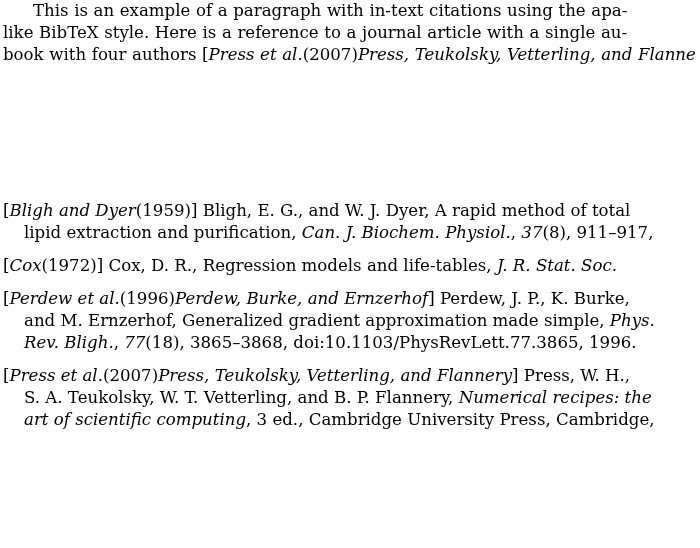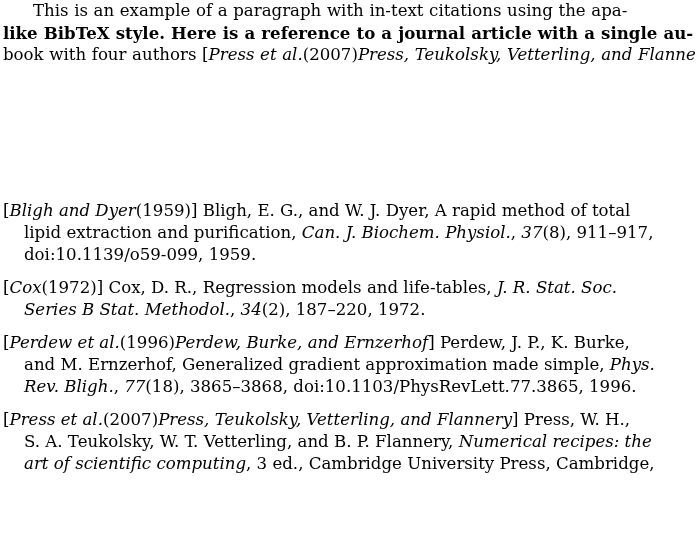--- a/index.html
+++ b/index.html
@@ -43,21 +43,20 @@
     display: block;
     text-indent: 0;
     white-space: nowrap;
     width: 694px;
     overflow: hidden;
   }
   .intro .just-line {
     display: block;
     text-indent: 0;
     white-space: nowrap;
-    font-weight: bold;
   }
   .intro .first-line {
     display: block;
     text-indent: 30px;
     white-space: nowrap;
   }
 
   
   .bibliography {
     position: absolute;
@@ -103,26 +102,24 @@
     <span class="first-line"><span class="rm">This is an example of a paragraph with in-text citations using the apa-</span></span>
     <span class="just-line"><span class="rm">like BibTeX style. Here is a reference to a journal article with a single au-</span></span>
     <span class="overflow-line"><span class="rm">book with four authors [</span><span class="it">Press et al.</span><span class="rm">(2007)</span><span class="it">Press, Teukolsky, Vetterling, and Flannery</span></span>
   </div>
 
   <div class="bibliography">
 
     <div class="bib-entry">
         <span class="bibline first"><span class="rm">[</span><span class="it">Bligh and Dyer</span><span class="rm">(1959)]  Bligh, E. G., and W. J. Dyer, A rapid method of total</span></span>
         <span class="bibline"><span class="rm">lipid extraction and purification, </span><span class="it">Can. J. Biochem. Physiol.</span><span class="rm">, </span><span class="it">37</span><span class="rm">(8), 911–917,</span></span>
-        <span class="bibline"><span class="rm">doi:10.1139/o59-099, 1959.</span></span>
       </div>
 
     <div class="bib-entry">
         <span class="bibline first"><span class="rm">[</span><span class="it">Cox</span><span class="rm">(1972)]  Cox, D. R., Regression models and life-tables, </span><span class="it">J. R. Stat. Soc.</span></span>
-        <span class="bibline"><span class="it">Series B Stat. Methodol.</span><span class="rm">, </span><span class="it">34</span><span class="rm">(2), 187–220, 1972.</span></span>
       </div>
 
     <div class="bib-entry">
         <span class="bibline first"><span class="rm">[</span><span class="it">Perdew et al.</span><span class="rm">(1996)</span><span class="it">Perdew, Burke, and Ernzerhof</span><span class="rm">]  Perdew, J. P., K. Burke,</span></span>
         <span class="bibline"><span class="rm">and M. Ernzerhof, Generalized gradient approximation made simple, </span><span class="it">Phys.</span></span>
         <span class="bibline"><span class="it">Rev. Bligh.</span><span class="rm">, </span><span class="it">77</span><span class="rm">(18), 3865–3868, doi:10.1103/PhysRevLett.77.3865, 1996.</span></span>
       </div>
 
     <div class="bib-entry">
         <span class="bibline first"><span class="rm">[</span><span class="it">Press et al.</span><span class="rm">(2007)</span><span class="it">Press, Teukolsky, Vetterling, and Flannery</span><span class="rm">]  Press,   W.   H.,</span></span>

